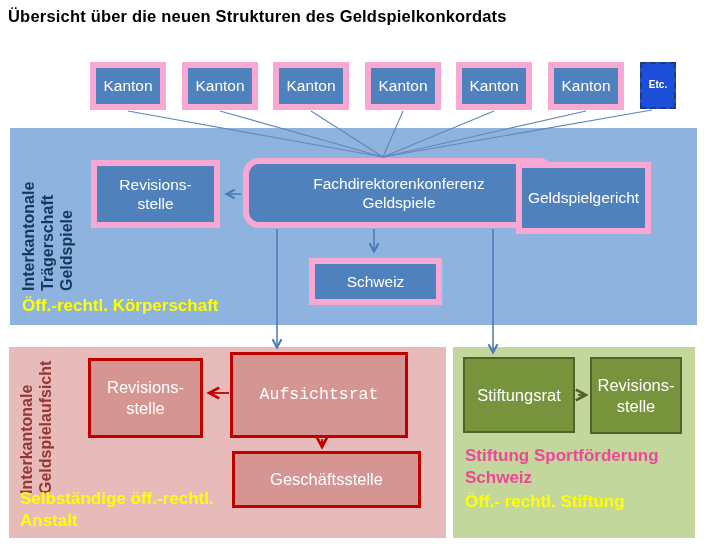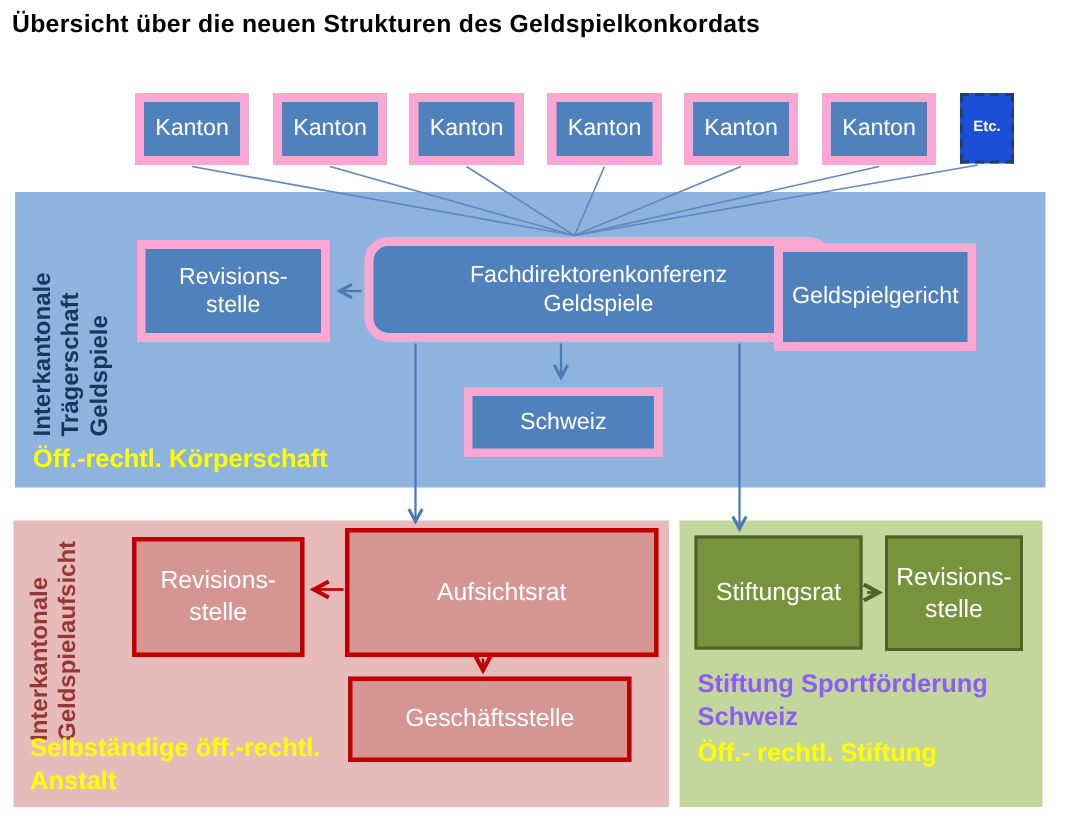--- a/index.html
+++ b/index.html
@@ -25,21 +25,21 @@
   .vlabel{
     position:absolute;transform-origin:0 0;transform:rotate(-90deg);
     font-weight:bold;white-space:pre-line;line-height:1.18;font-size:16px;
   }
   #vlabel-blue{left:20px;top:291px;color:#17375D;width:132px;}
   #vlabel-pink{left:18px;top:494px;color:#953735;width:136px;}
   .ylabel{position:absolute;color:#FFFF00;font-weight:bold;font-size:17px;white-space:pre-line;line-height:1.3;}
   #ylabel-koerperschaft{left:22px;top:295px;}
   #ylabel-anstalt{left:20px;top:488px;}
   #ylabel-stiftung{left:465px;top:491px;}
-  #glabel-stiftung{position:absolute;left:465px;top:445px;color:#8b5cf6;font-weight:bold;font-size:17px;white-space:pre-line;line-height:1.28;}
+  #glabel-stiftung{position:absolute;left:465px;top:445px;color:#ec4899;font-weight:bold;font-size:17px;white-space:pre-line;line-height:1.28;}
   #connectors{position:absolute;left:0;top:0;pointer-events:none;}
 </style>
 </head>
 <body>
 
 <div id="canvas">
 
   <div id="title" class="abs">Übersicht über die neuen Strukturen des Geldspielkonkordats</div>
 
   <div class="box box-blue kanton" style="left:90px;">Kanton</div>
@@ -103,21 +103,21 @@
   <div class="box box-blue" style="left:243px;top:158px;width:312px;height:70px;border-radius:16px;">Fachdirektorenkonferenz
 Geldspiele</div>
   <div class="box box-blue" style="left:516px;top:162px;width:135px;height:72px;">Geldspielgericht</div>
   <div class="box box-blue" style="left:309px;top:258px;width:133px;height:47px;">Schweiz</div>
   <div id="ylabel-koerperschaft" class="ylabel">Öff.-rechtl. Körperschaft</div>
 
   <div id="vlabel-pink" class="vlabel">Interkantonale
 Geldspielaufsicht</div>
   <div class="box box-pink" style="left:88px;top:358px;width:115px;height:80px;">Revisions-
 stelle</div>
-  <div class="box box-pink" style="left:230px;top:352px;width:209px;height:86px;">Aufsichtsrat</div>
+  <div class="box box-pink" style="left:230px;top:352px;width:178px;height:86px;font-family:Liberation Mono, monospace;">Aufsichtsrat</div>
   <div class="box box-pink" style="left:232px;top:451px;width:189px;height:57px;">Geschäftsstelle</div>
   <div id="ylabel-anstalt" class="ylabel">Selbständige  öff.-rechtl.
 Anstalt</div>
 
   <div class="box box-green" style="left:463px;top:357px;width:112px;height:76px;">Stiftungsrat</div>
   <div class="box box-green" style="left:590px;top:357px;width:92px;height:77px;">Revisions-
 stelle</div>
   <div id="glabel-stiftung">Stiftung Sportförderung
 Schweiz</div>
   <div id="ylabel-stiftung" class="ylabel">Öff.- rechtl. Stiftung</div>

